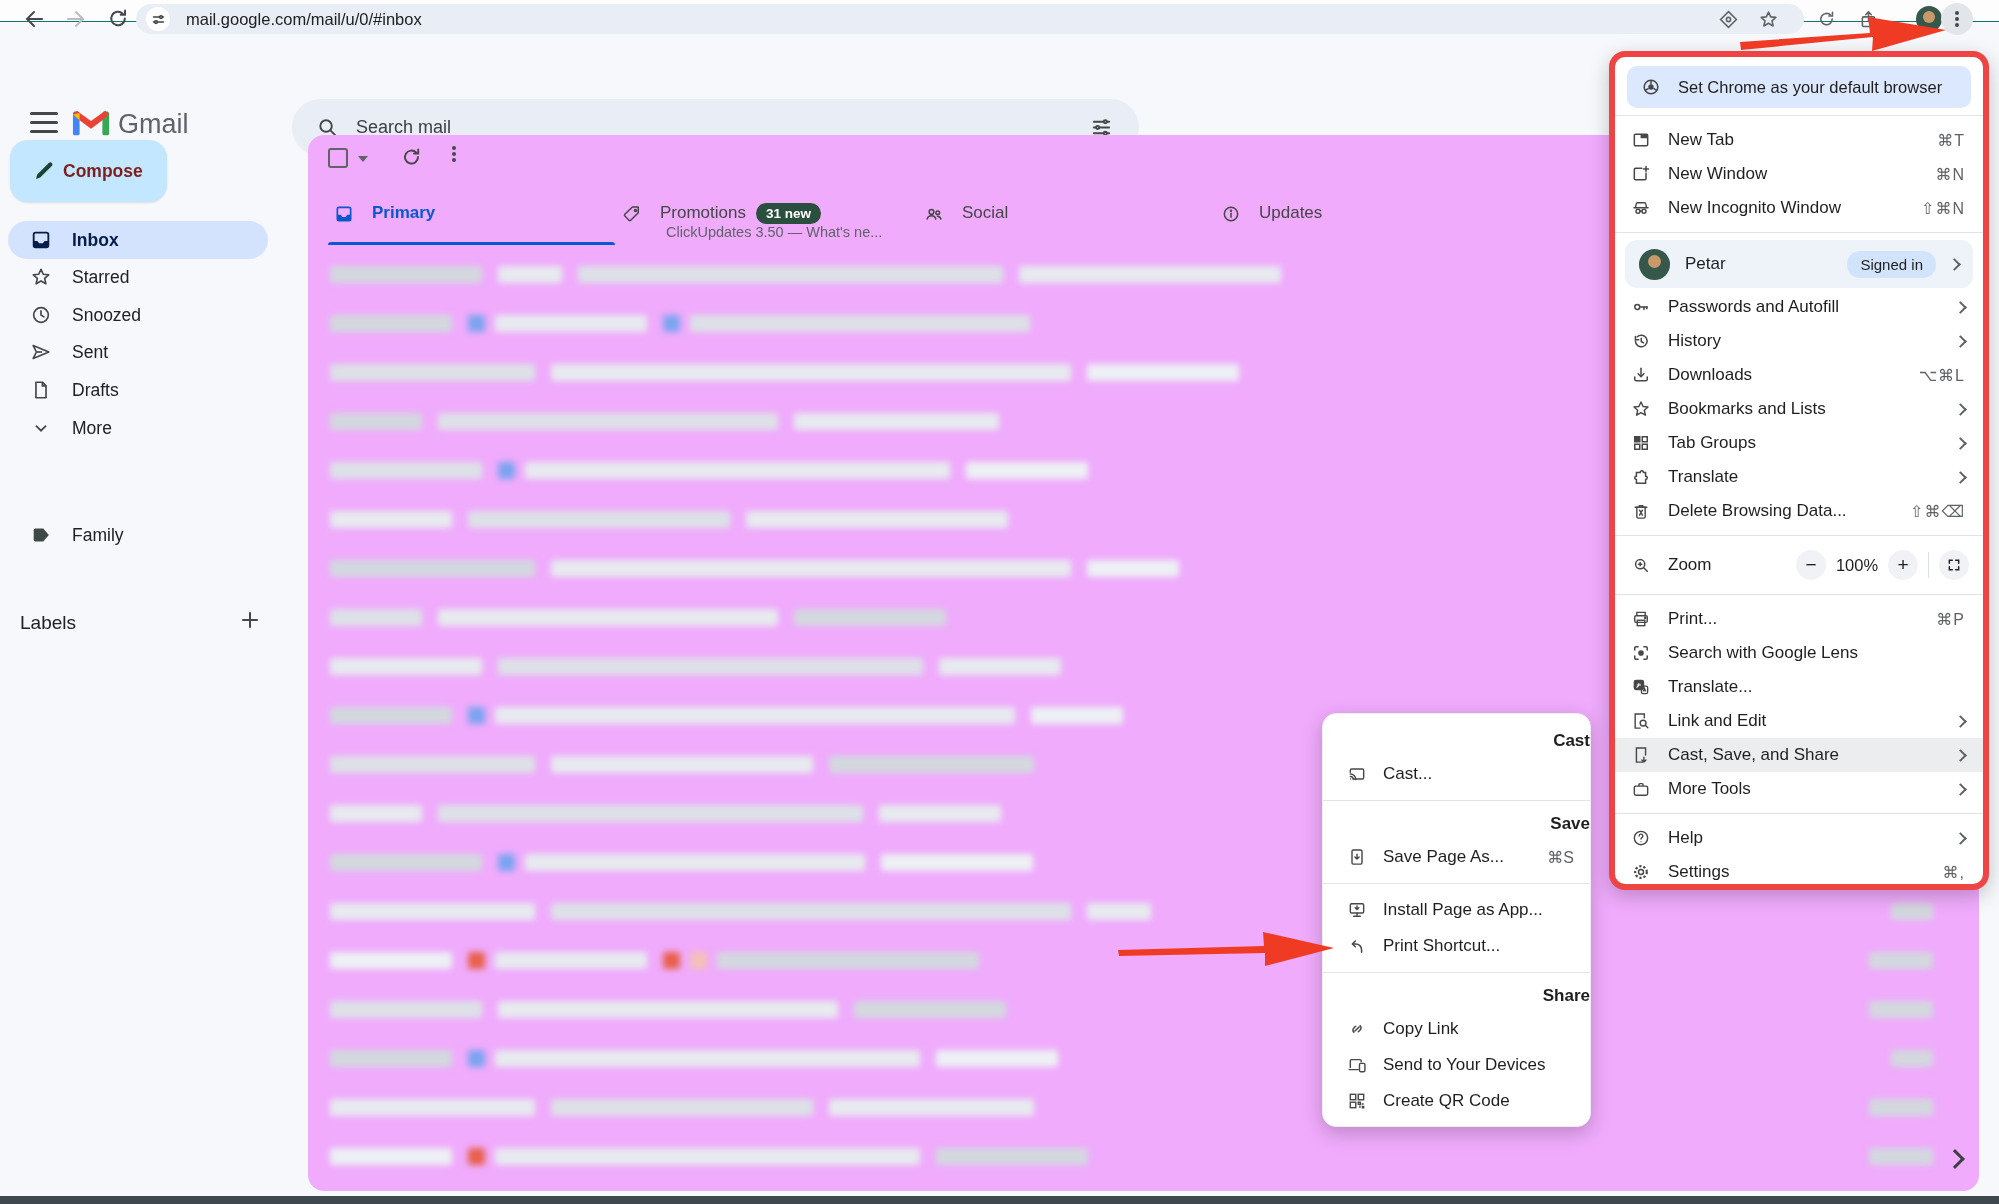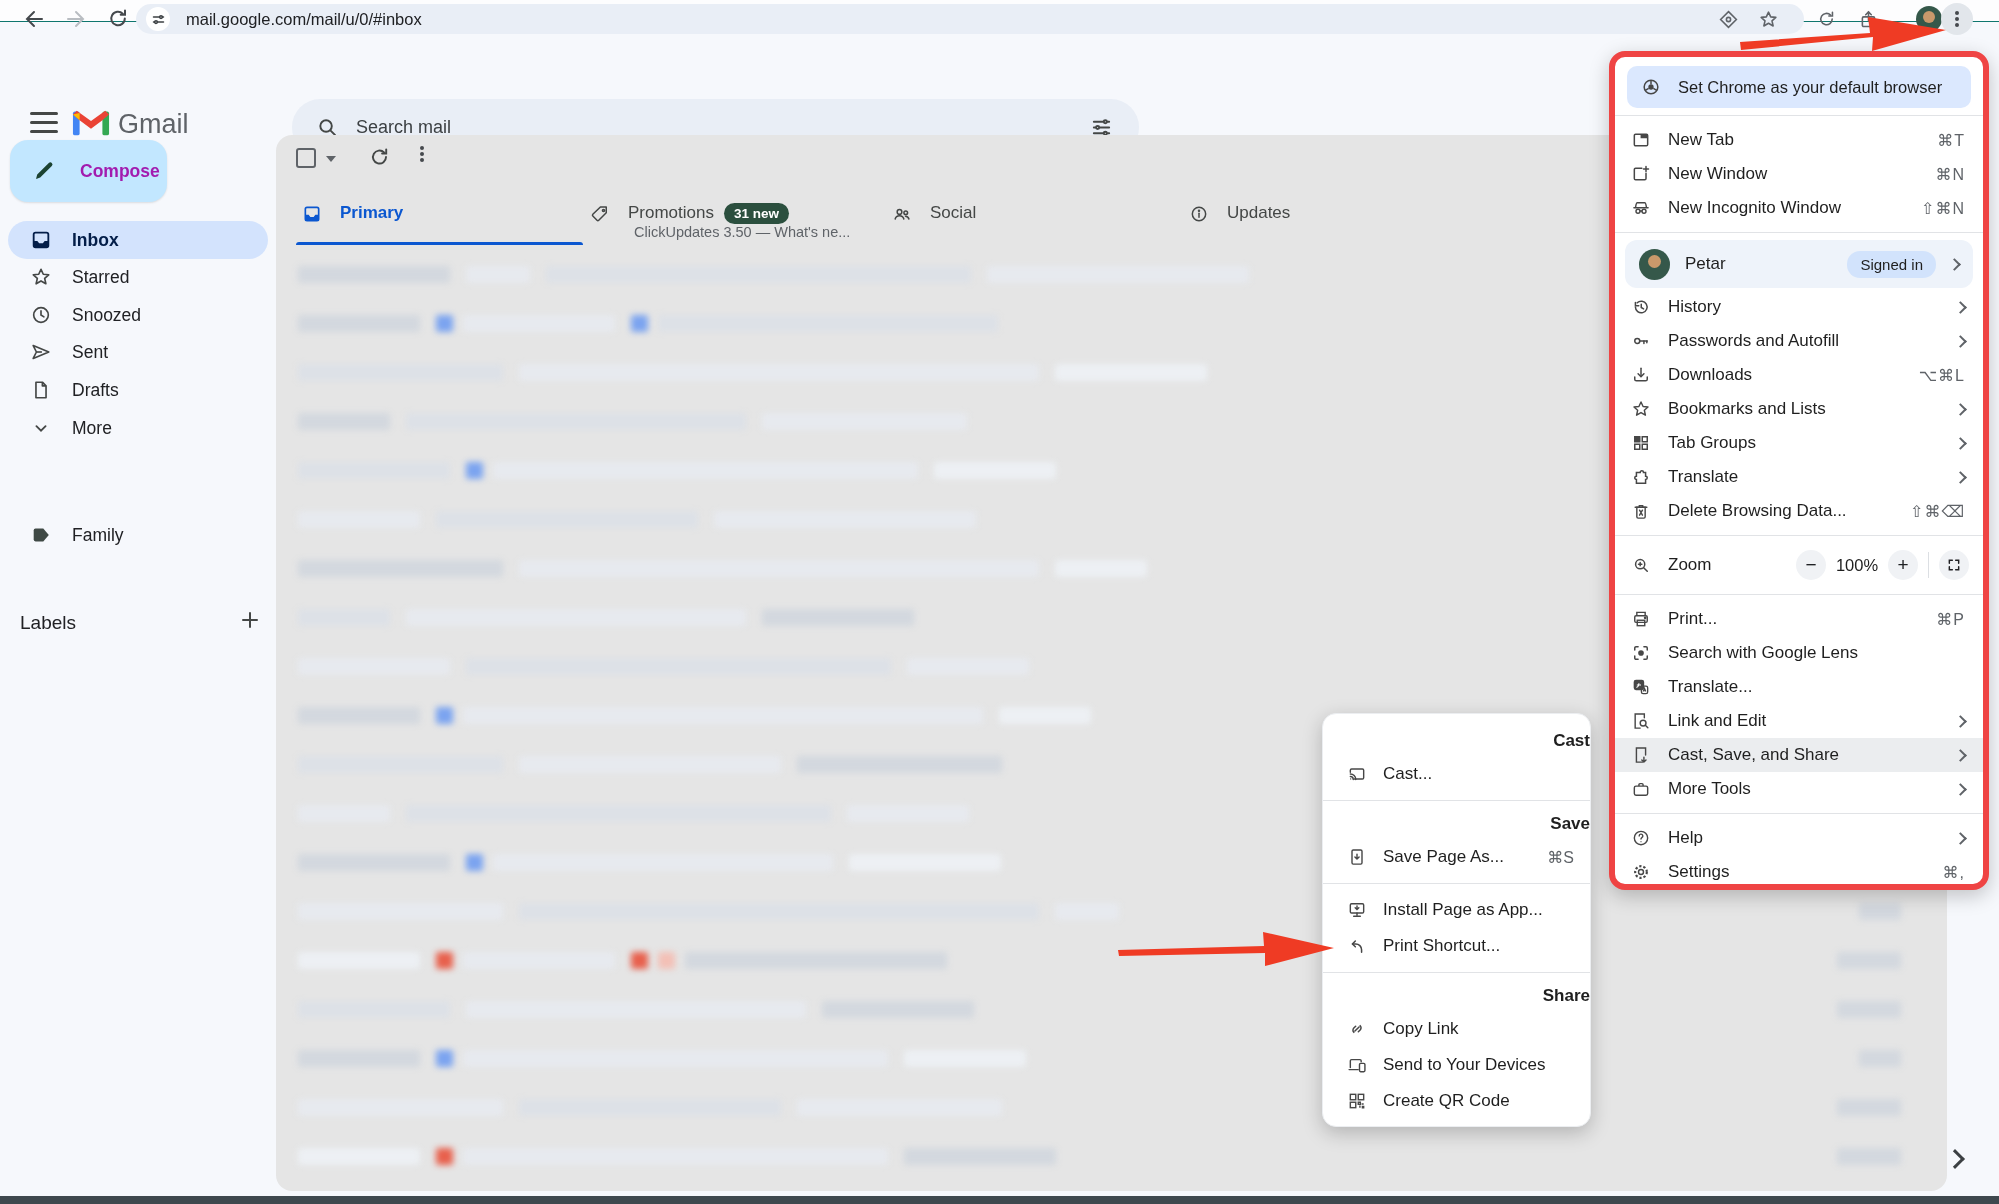--- a/index.html
+++ b/index.html
@@ -24,32 +24,32 @@
   #hamburger { position:absolute; left:30px; top:74px; width:28px; height:22px; }
   #hamburger i { display:block; height:3px; background:#444746; border-radius:2px; margin-bottom:6px; }
   #gmail-logo { position:absolute; left:72px; top:70px; }
   #gmail-word { position:absolute; left:118px; top:70px; font-size:27px; color:#5f6368; line-height:32px; }
   #searchbar { position:absolute; left:292px; top:61px; width:847px; height:57px; border-radius:28px; background:#e9eef6; }
   #search-placeholder { position:absolute; left:64px; top:0; height:57px; line-height:57px; font-size:18px; color:#3c4043; }
 
   
   #sidebar { position:absolute; left:0; top:135px; width:292px; height:1061px; }
   #compose { position:absolute; left:10px; top:5px; width:157px; height:62px; border-radius:18px; background:#c2e7ff; display:flex; align-items:center; box-shadow:0 1px 2px rgba(60,64,67,.15); }
-  #compose span { font-size:17.5px; font-weight:bold; color:#a21caf; margin-left:24px; }
+  #compose span { font-size:17.5px; font-weight:bold; color:#7f1d1d; margin-left:7px; }
   .nav-row { position:absolute; left:8px; width:260px; height:38px; border-radius:19px; display:flex; align-items:center; color:#202124; }
   .nav-row .nicon { margin-left:22px; width:22px; height:22px; color:#444746; }
   .nav-row .nlabel { margin-left:20px; font-size:17.5px; color:#202124; }
   .nav-row.selected { background:#d3e3fd; }
   .nav-row.selected .nlabel { font-weight:bold; color:#041e49; }
   .nav-row.selected .nicon { color:#041e49; }
   #labels-title { position:absolute; left:20px; top:477px; font-size:19px; color:#202124; }
   #labels-add { position:absolute; left:238px; top:473px; width:24px; height:24px; color:#444746; }
 
   
-  #panel { position:absolute; left:276px; top:135px; width:1671px; height:1056px; background:#e5e5e5; border-radius:16px; overflow:hidden; z-index:5; }
+  #panel { position:absolute; left:308px; top:135px; width:1671px; height:1056px; background:#f0abfc; border-radius:16px; overflow:hidden; z-index:5; }
   #list-toolbar { position:absolute; left:0; top:0; width:100%; height:48px; }
   #tabsrow { position:absolute; left:0; top:48px; width:100%; height:62px; }
   .tab { position:absolute; top:0; height:62px; display:flex; align-items:flex-start; padding-top:20px; }
   .tab .tlabel { font-size:17px; color:#444746; margin-left:18px; }
   .tab.selected .tlabel { color:#0b57d0; font-weight:bold; }
   .tab .ticon { width:20px; height:20px; color:#444746; margin-top:1px; }
   .tab.selected .ticon { color:#0b57d0; }
   #tab-underline { position:absolute; left:10px; top:59px; width:287px; height:3px; background:#0b57d0; border-radius:3px 3px 0 0; }
   .badge { margin-left:10px; background:#2b4f3e; color:#fff; font-size:13.5px; font-weight:bold; border-radius:11px; padding:3px 10px; line-height:15px; }
   .tab-sub { position:absolute; font-size:14.5px; color:#5f6368; }
@@ -529,37 +529,37 @@
   <div id="profile-row">
     <span id="profile-avatar"></span>
     <span id="profile-name">Petar</span>
     <span id="signedin-badge">Signed in</span>
     <span class="chev"></span>
   </div>
 
   <div class="mi">
     <span class="mic">
       <svg viewBox="0 0 24 24" width="20" height="20" fill="none" stroke="currentColor" stroke-width="1.8" stroke-linecap="round">
+          <circle cx="7.5" cy="12" r="3"></circle>
+          <path d="M10.5 12h9"></path>
+          <path d="M15.5 12v3M19 12v2.2"></path>
+        </svg>
+    </span>
+    <span class="mlabel">Passwords and Autofill</span>
+    <span class="chev"></span>
+  </div>
+  <div class="mi">
+    <span class="mic">
+      <svg viewBox="0 0 24 24" width="20" height="20" fill="none" stroke="currentColor" stroke-width="1.8" stroke-linecap="round">
           <path d="M5.3 12a7 7 0 1 0 2.1-5"></path>
           <path d="M5.3 6.5v4h4"></path>
           <path d="M12.3 8.8v3.8l2.8 1.7"></path>
         </svg>
     </span>
     <span class="mlabel">History</span>
-    <span class="chev"></span>
-  </div>
-  <div class="mi">
-    <span class="mic">
-      <svg viewBox="0 0 24 24" width="20" height="20" fill="none" stroke="currentColor" stroke-width="1.8" stroke-linecap="round">
-          <circle cx="7.5" cy="12" r="3"></circle>
-          <path d="M10.5 12h9"></path>
-          <path d="M15.5 12v3M19 12v2.2"></path>
-        </svg>
-    </span>
-    <span class="mlabel">Passwords and Autofill</span>
     <span class="chev"></span>
   </div>
   <div class="mi">
     <span class="mic">
       <svg viewBox="0 0 24 24" width="20" height="20" fill="none" stroke="currentColor" stroke-width="1.8" stroke-linecap="round">
           <path d="M12 4v9.5"></path>
           <path d="M8.5 10.5L12 14l3.5-3.5"></path>
           <path d="M4.5 14.5v2.5a2 2 0 0 0 2 2h11a2 2 0 0 0 2-2v-2.5"></path>
         </svg>
     </span>

